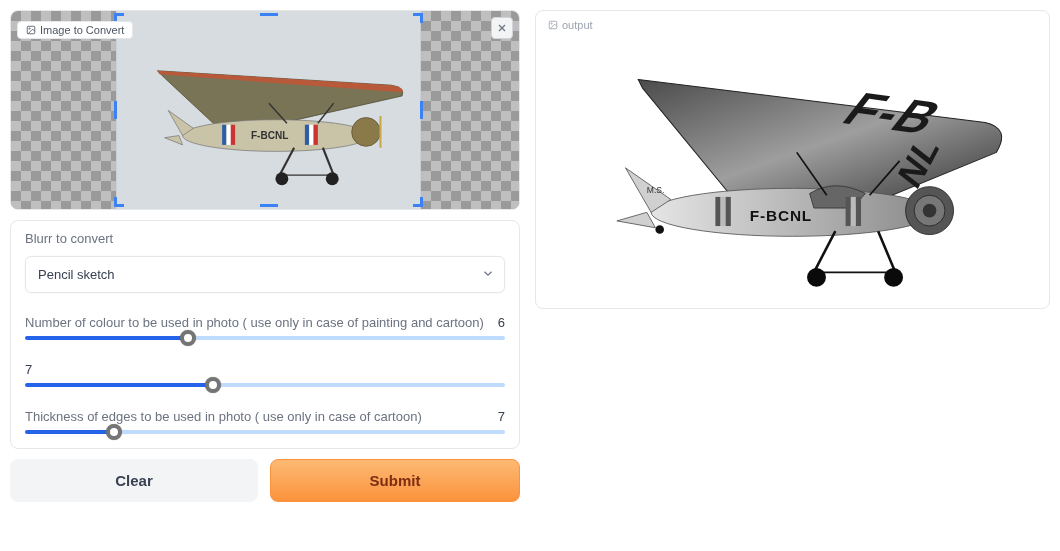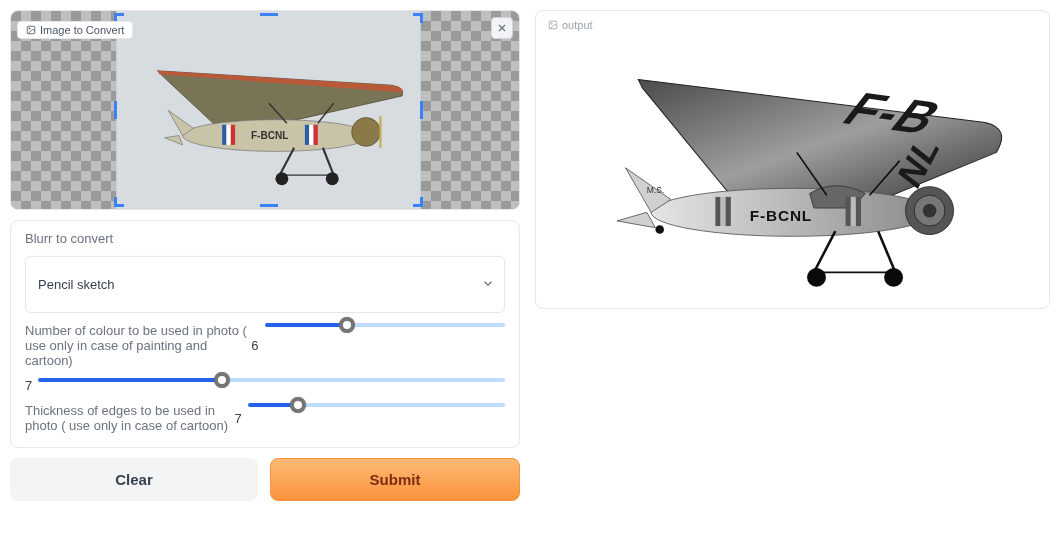--- a/index.html
+++ b/index.html
@@ -119,40 +119,40 @@
     gap: 10px;
   }
   .ctrl-label { color: #6b7280; font-size: 13px; }
   .select-wrap {
     position: relative;
   }
   .select {
     width: 100%;
     border: 1px solid #e5e7eb;
     border-radius: 6px;
-    padding: 20px 12px;
+    padding: 10px 12px;
     font-size: 13px;
     background: #fff;
     color: #374151;
     appearance: none;
     cursor: pointer;
     box-shadow: 0 0 0 1px rgba(0,0,0,0.01);
   }
   .select-wrap .chev {
     position: absolute;
     right: 10px;
     top: 50%;
     transform: translateY(-50%);
     pointer-events: none;
     color: #6b7280;
   }
   .chev svg { width:14px; height:14px; }
 
   .slider-row {
-    display:flex; flex-direction:row; gap:6px; margin-top: 0;
+    display:flex; flex-direction:column; gap:6px; margin-top: 12px;
   }
   .slider-head {
     display:flex; justify-content:space-between; align-items:center;
     font-size:13px; color:#6b7280;
   }
   .slider-val { color:#374151; font-weight:400; }
   .slider {
     -webkit-appearance:none;
     width:100%; height:4px;
     border-radius:2px;

